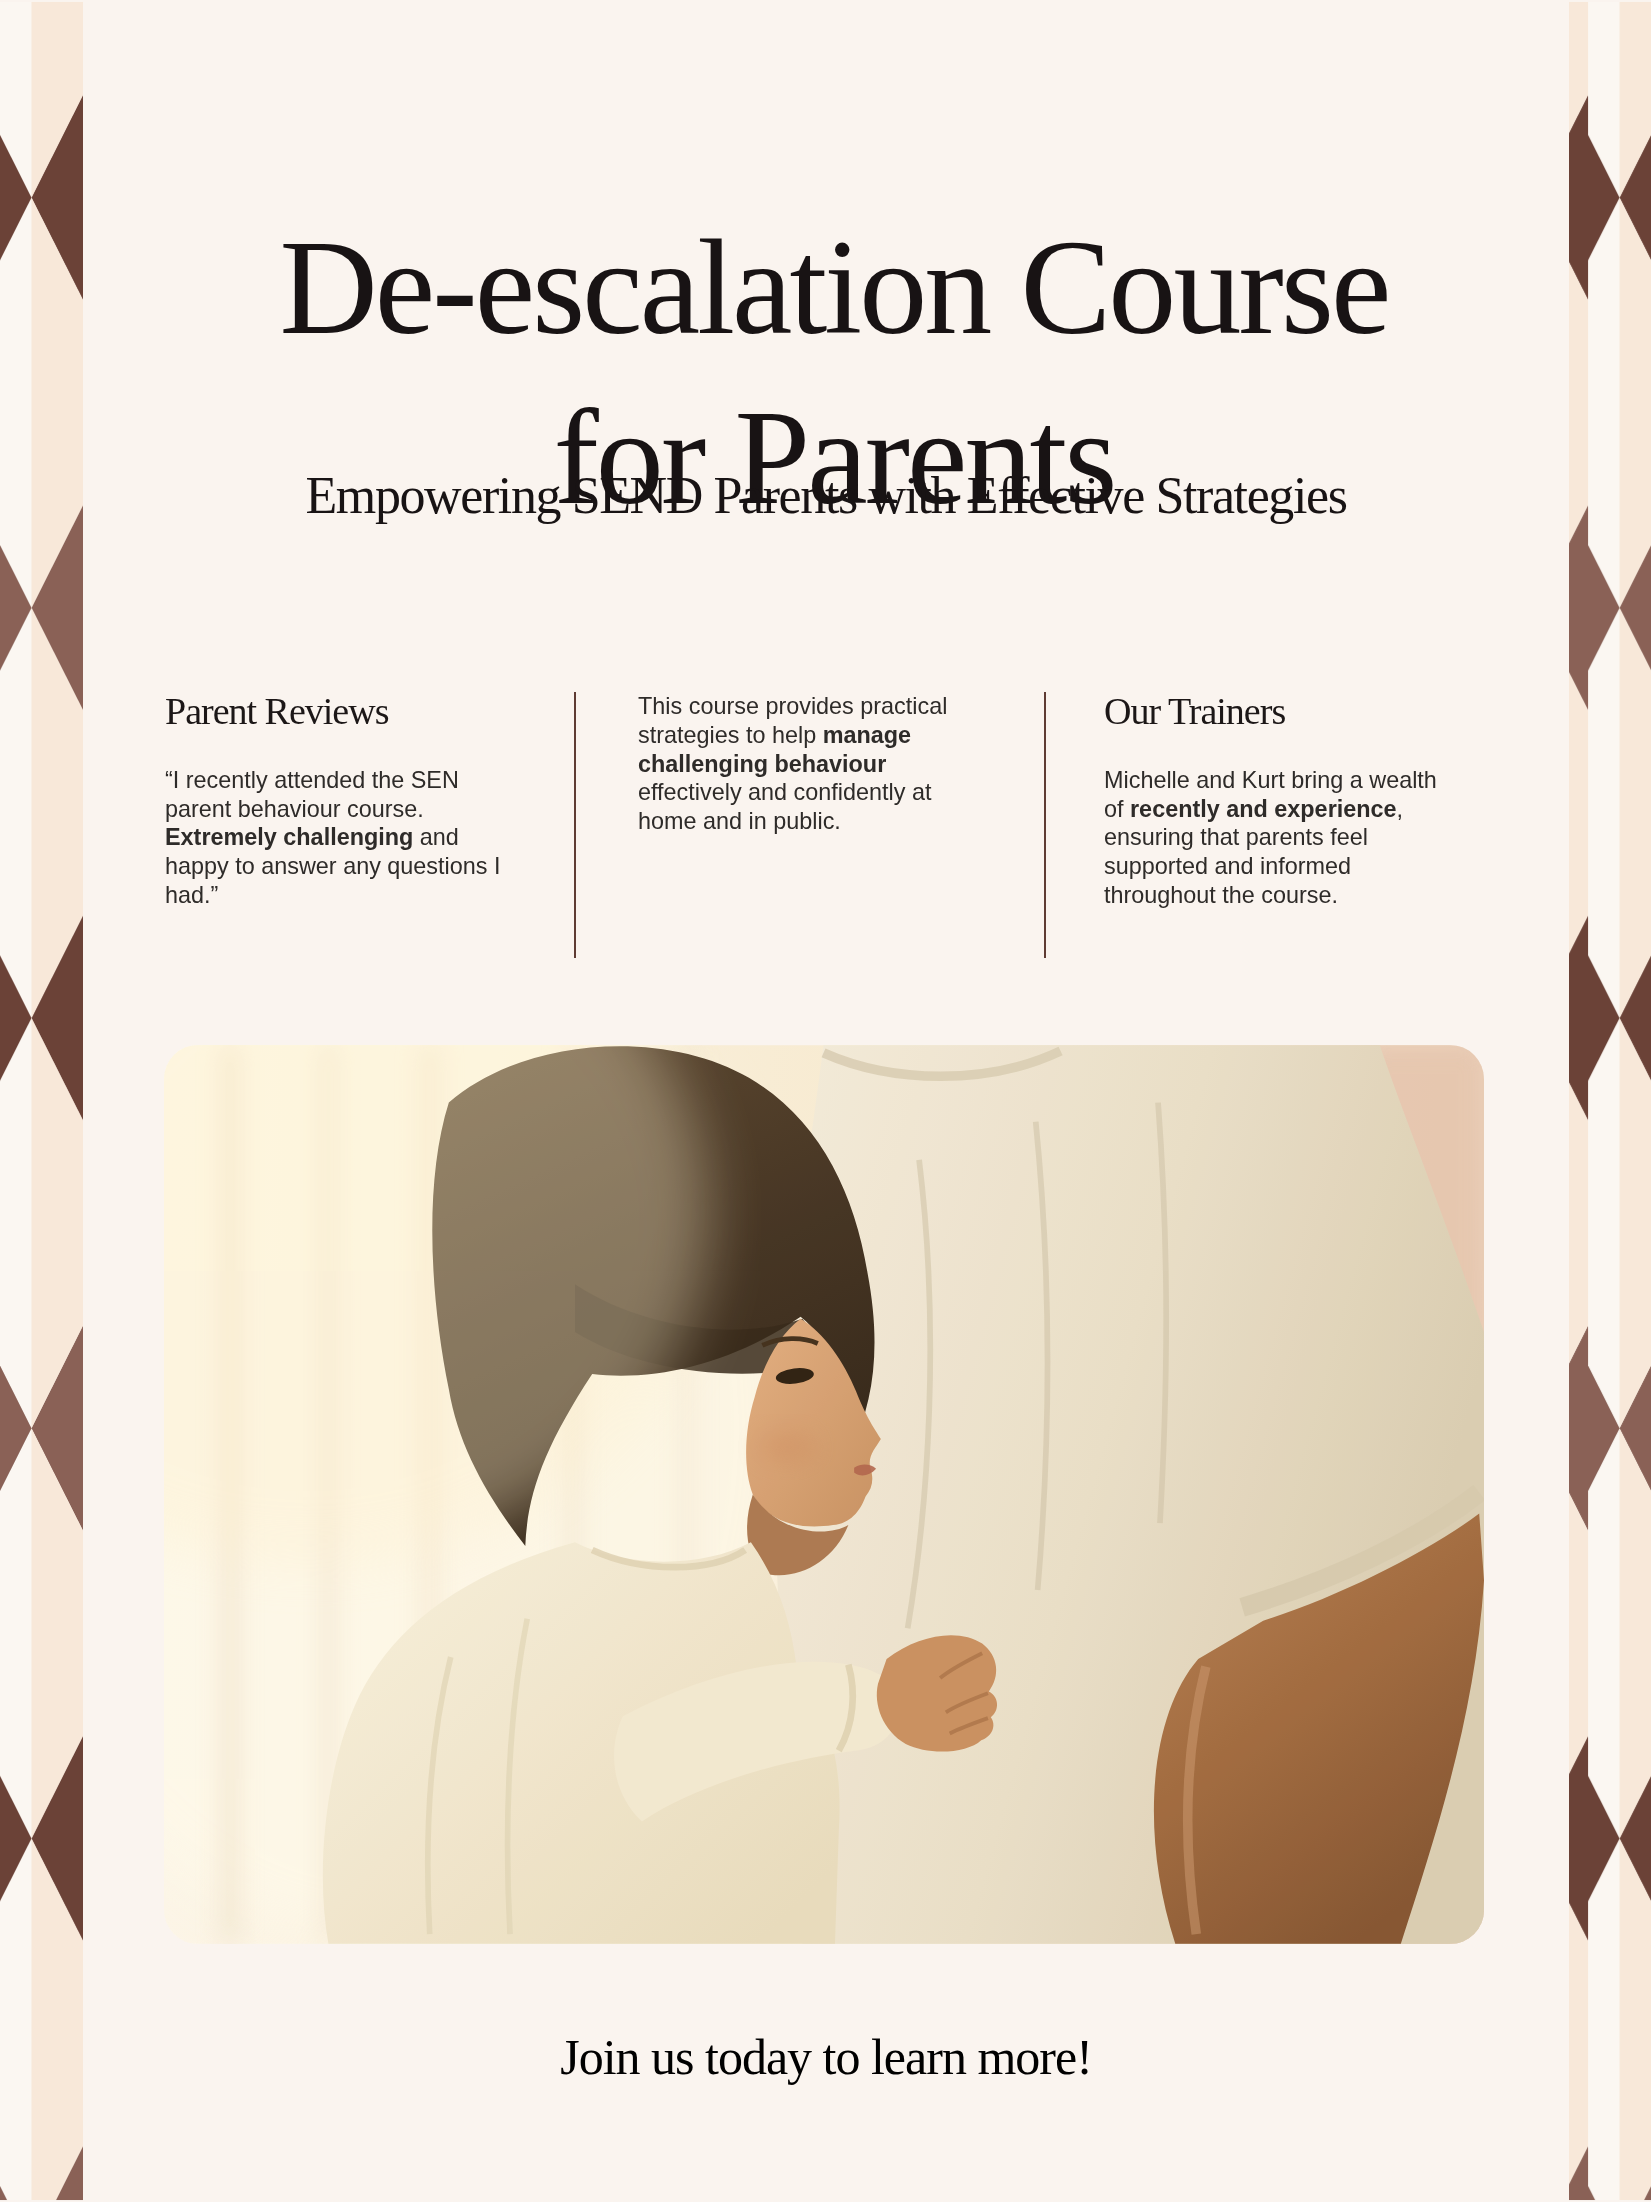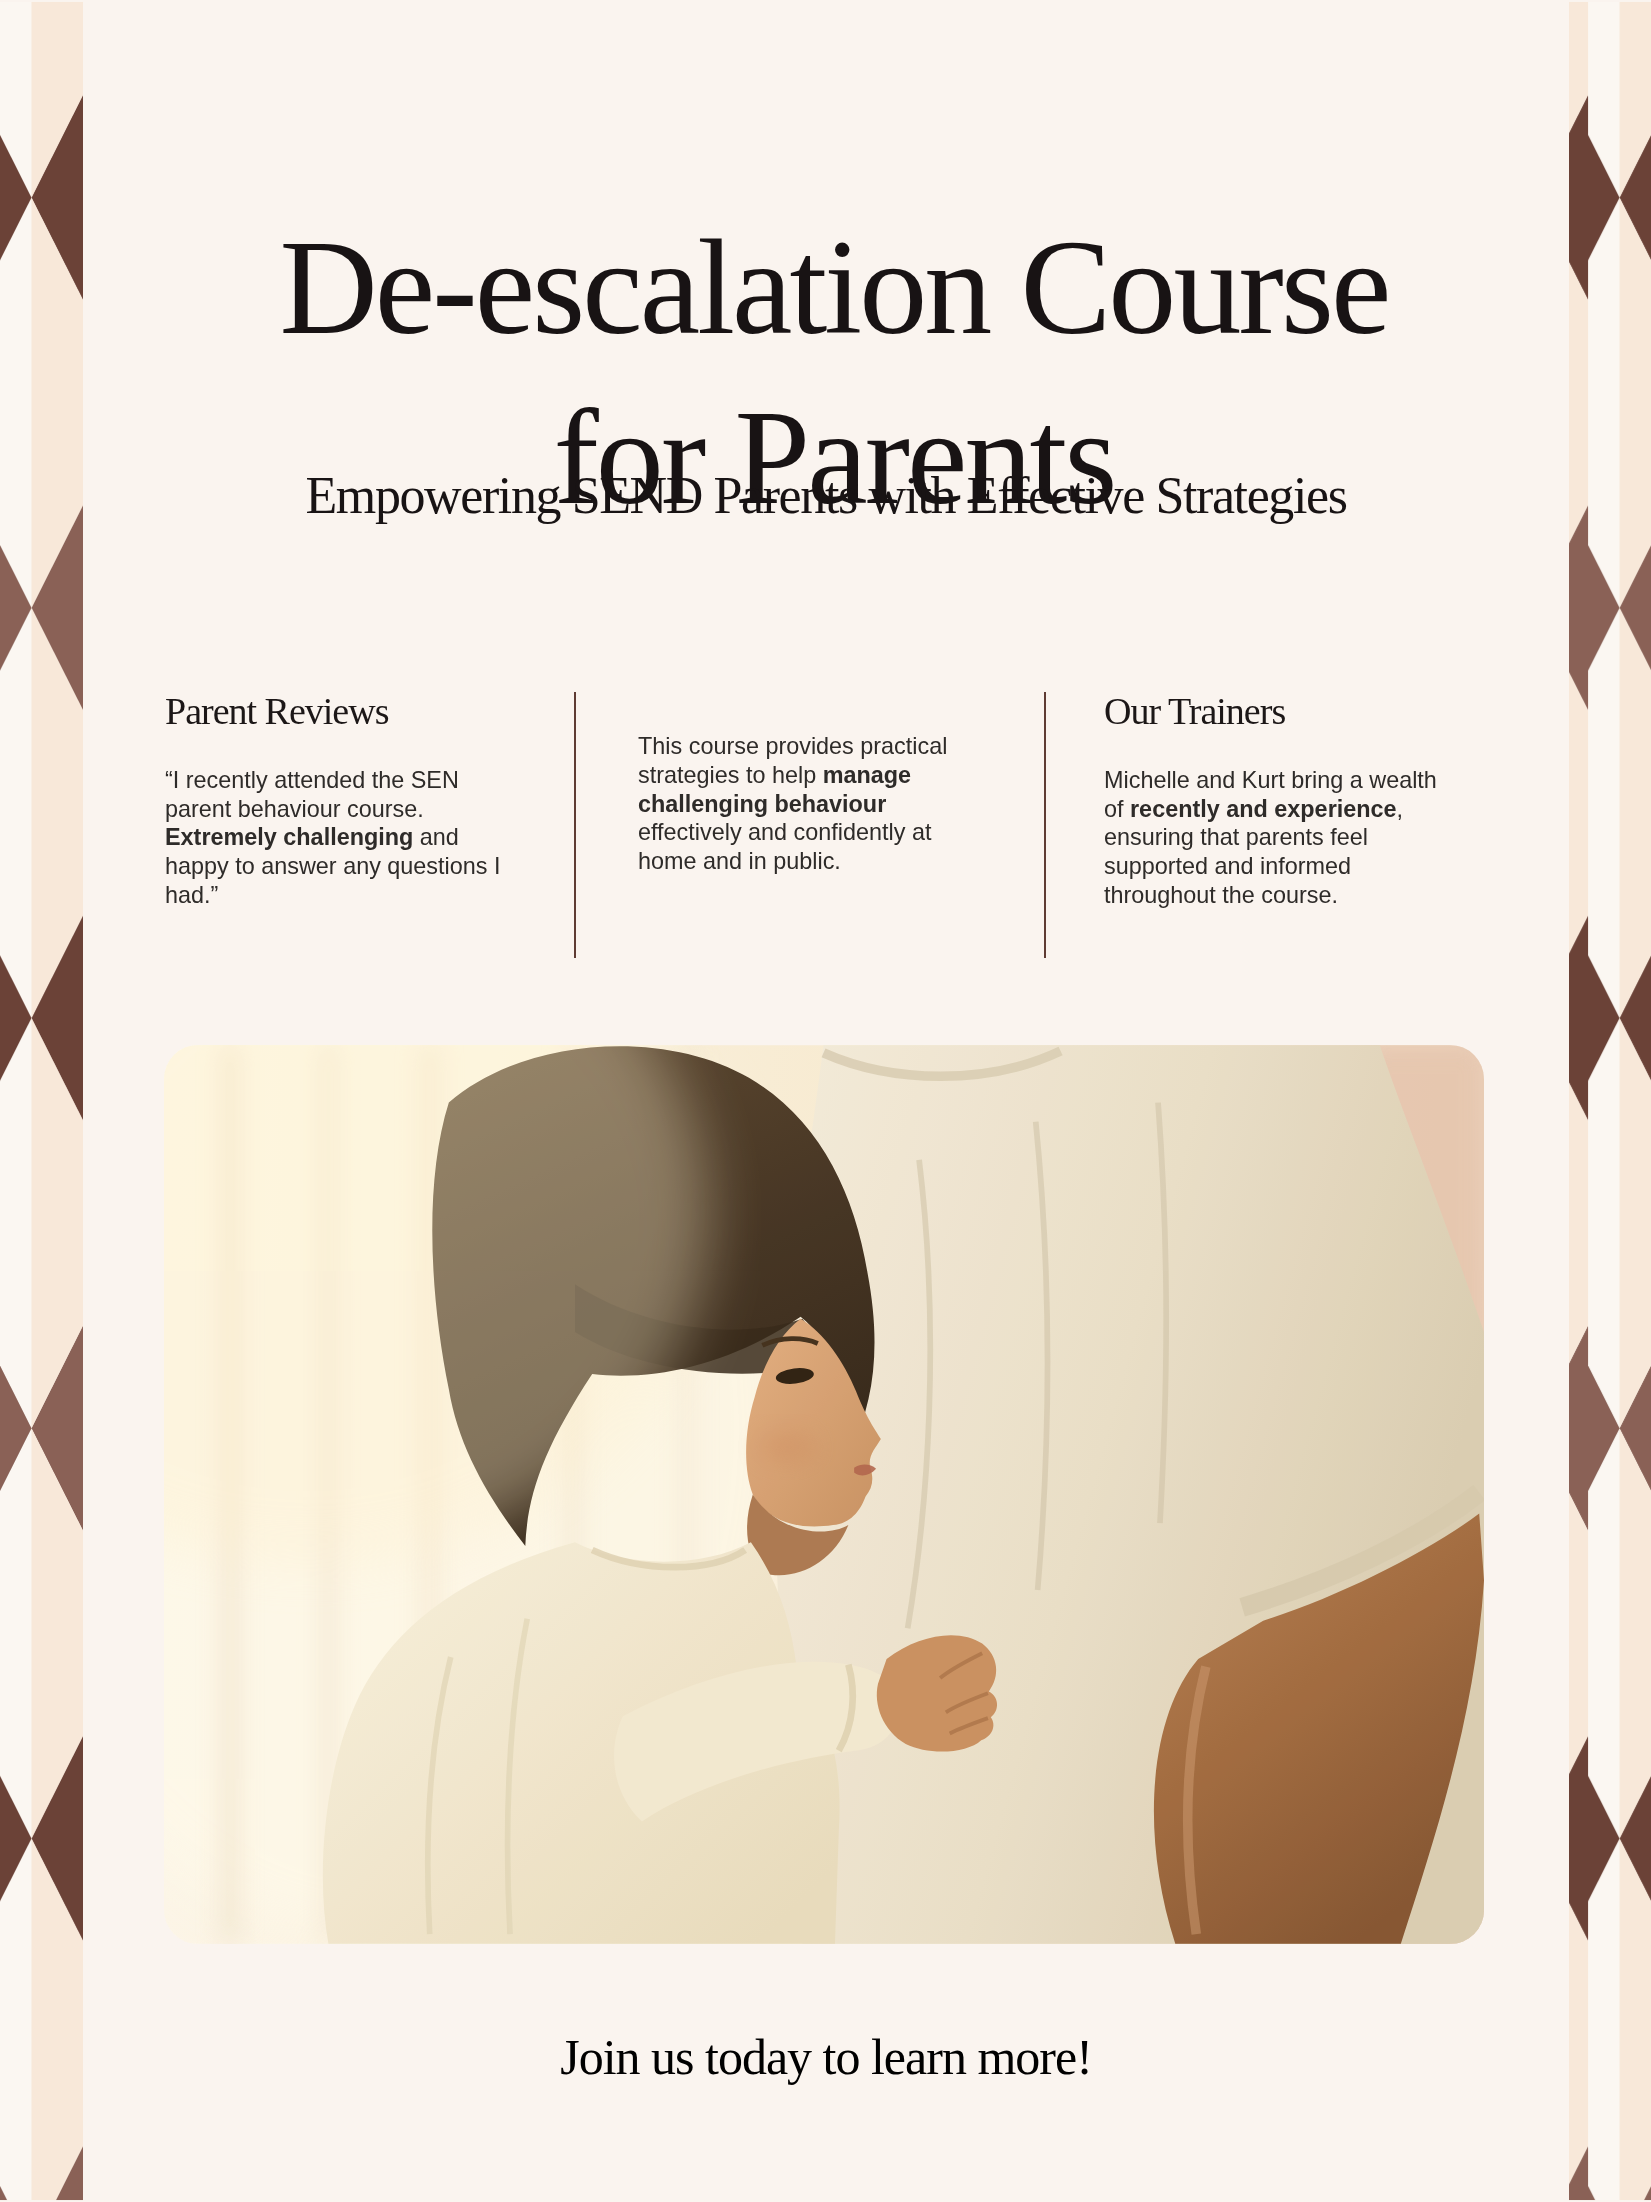--- a/index.html
+++ b/index.html
@@ -101,21 +101,21 @@
   <div id="subtitle" class="serif" style="color: rgb(24, 19, 20);">Empowering SEND Parents with Effective Strategies</div>
 
   <div class="col" id="col-1">
     <h3 class="serif" style="color: rgb(28, 23, 23);">Parent Reviews</h3>
     <p style="color: rgb(46, 43, 41);"><span>“I recently attended the SEN parent behaviour course. </span><b>Extremely challenging</b><span> and happy to answer any questions I had.”</span></p>
   </div>
 
   <div class="divider" id="divider-1" style="background: rgb(94, 59, 51);"></div>
 
   <div class="col" id="col-2">
-    <p style="color: rgb(46, 43, 41); margin-top: 40px;"><span>This course provides practical strategies to help </span><b>manage challenging behaviour</b><span> effectively and confidently at home and in public.</span></p>
+    <p style="color: rgb(46, 43, 41);"><span>This course provides practical strategies to help </span><b>manage challenging behaviour</b><span> effectively and confidently at home and in public.</span></p>
   </div>
 
   <div class="divider" id="divider-2" style="background: rgb(94, 59, 51);"></div>
 
   <div class="col" id="col-3">
     <h3 class="serif" style="color: rgb(28, 23, 23);">Our Trainers</h3>
     <p style="color: rgb(46, 43, 41);"><span>Michelle and Kurt bring a wealth of </span><b>recently and experience</b><span>, ensuring that parents feel supported and informed throughout the course.</span></p>
   </div>
 
   <div id="photo">

